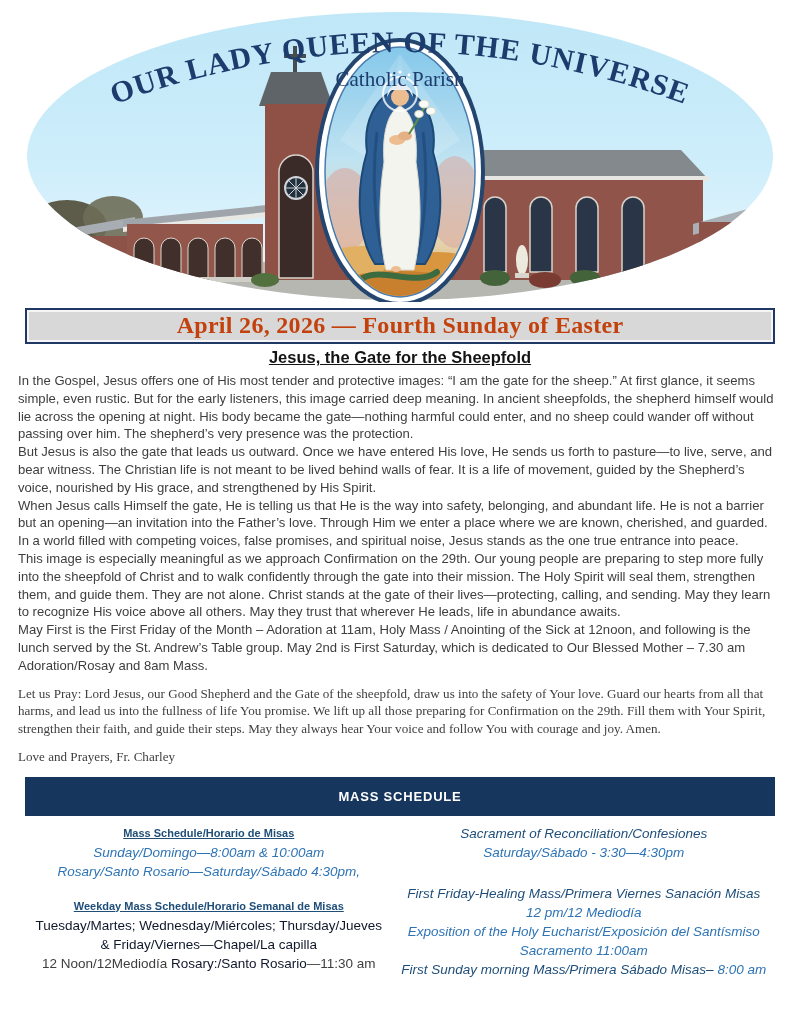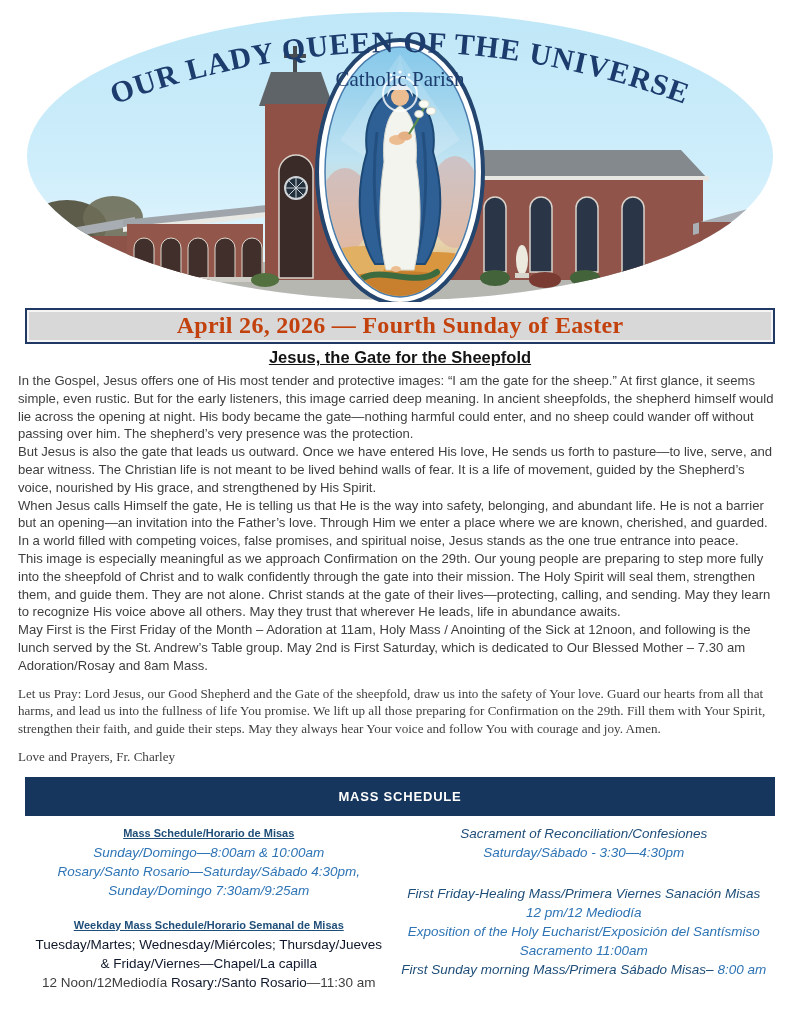--- a/index.html
+++ b/index.html
@@ -256,21 +256,20 @@
 
   <div class="mass-banner">
     <span>MASS SCHEDULE</span>
   </div>
 
   <div class="schedule">
     <div class="col col-left">
       <div class="sched-heading">Mass Schedule/Horario de Misas</div>
       <div class="sched-line">Sunday/Domingo—8:00am &amp; 10:00am</div>
       <div class="sched-line">Rosary/Santo Rosario—Saturday/Sábado 4:30pm,</div>
-      <div class="sched-line">Sunday/Domingo 7:30am/9:25am</div>
 
       <div class="sched-heading gap-block">Weekday Mass Schedule/Horario Semanal de Misas</div>
       <div class="sched-line upright blue-part">Tuesday/Martes; Wednesday/Miércoles; Thursday/Jueves &amp; Friday/Viernes—Chapel/La capilla</div>
       <div class="sched-line upright">
         <span class="dark-part">12 Noon/12Mediodía</span>
         <span class="blue-part">Rosary:/Santo Rosario</span><span class="dark-part">—11:30 am</span>
       </div>
     </div>
 
     <div class="col col-right">

